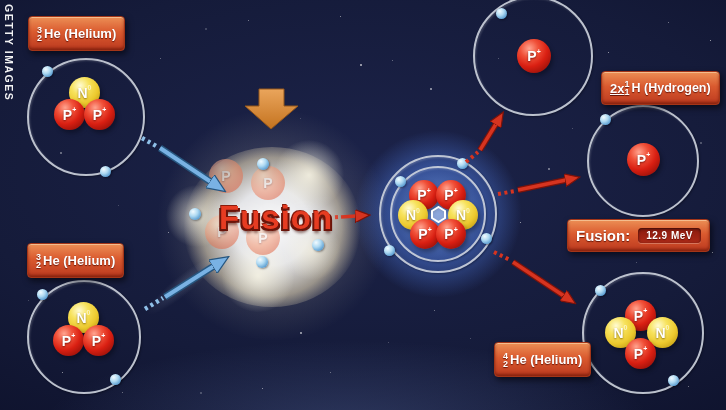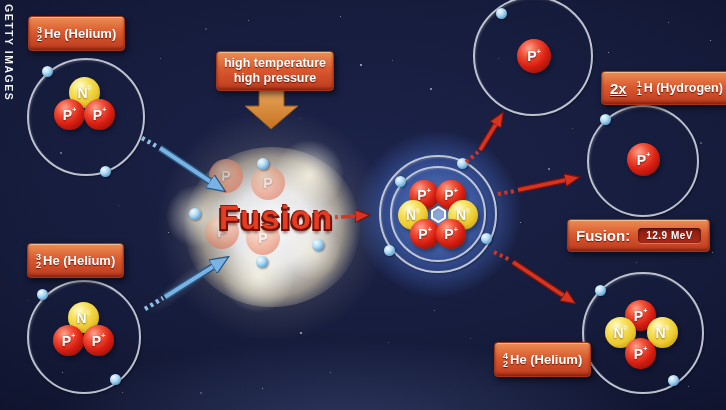--- a/index.html
+++ b/index.html
@@ -19,21 +19,21 @@
   
   .tag{
     position:absolute;z-index:8;display:flex;align-items:center;white-space:nowrap;
     background:linear-gradient(180deg,#ec8f55 0%,#da5a2f 45%,#bc3a1f 100%);
     border-radius:4px;border:1px solid #a33518;
     box-shadow:inset 0 1px 0 rgba(255,230,190,.55), inset 0 -2px 3px rgba(90,15,0,.55), 2px 3px 6px rgba(0,0,5,.6);
     color:#fff;font-weight:bold;text-shadow:0 1px 1px rgba(80,10,0,.8);
     padding:3px 8px;font-size:13px;
   }
   .frac{display:inline-flex;flex-direction:column;align-items:center;font-size:9px;line-height:8px;font-weight:bold;margin-right:2px;}
-  .tag .big{font-size:15px;margin-right:10px;text-decoration:underline;}
+  .tag .big{font-size:13px;margin-right:0;text-decoration:underline;}
   .tag.center{flex-direction:column;line-height:15px;font-size:12.5px;padding:4px 6px;text-align:center;}
   .energy-val{
     background:linear-gradient(180deg,#8c1c0f,#ab2917);border-radius:4px;margin-left:8px;
     padding:2px 8px;font-size:10px;letter-spacing:.5px;
     box-shadow:inset 0 1px 3px rgba(0,0,0,.65), 0 1px 0 rgba(255,255,255,.25);
   }
   .energy-word{font-size:15px;}
   
   .orbit{
     position:absolute;border:2px solid rgba(206,212,222,.9);border-radius:50%;box-sizing:border-box;
@@ -248,24 +248,20 @@
   <div class="fusion-title">Fusion</div>
 
   <div class="tag" style="left:28px;top:16px;height:27px;">
     <span class="frac">
         <span>3</span>
         <span>2</span>
       </span>
     <span>He (Helium)</span>
   </div>
 
-  <div class="tag center" style="left:216px;top:51px;width:104px;">
-    <span>high temperature</span>
-    <span>high pressure</span>
-  </div>
 
   <div class="tag" style="left:27px;top:243px;height:27px;">
     <span class="frac">
         <span>3</span>
         <span>2</span>
       </span>
     <span>He (Helium)</span>
   </div>
 
   <div class="tag" style="left:601px;top:71px;height:26px;font-size:12.5px;">

